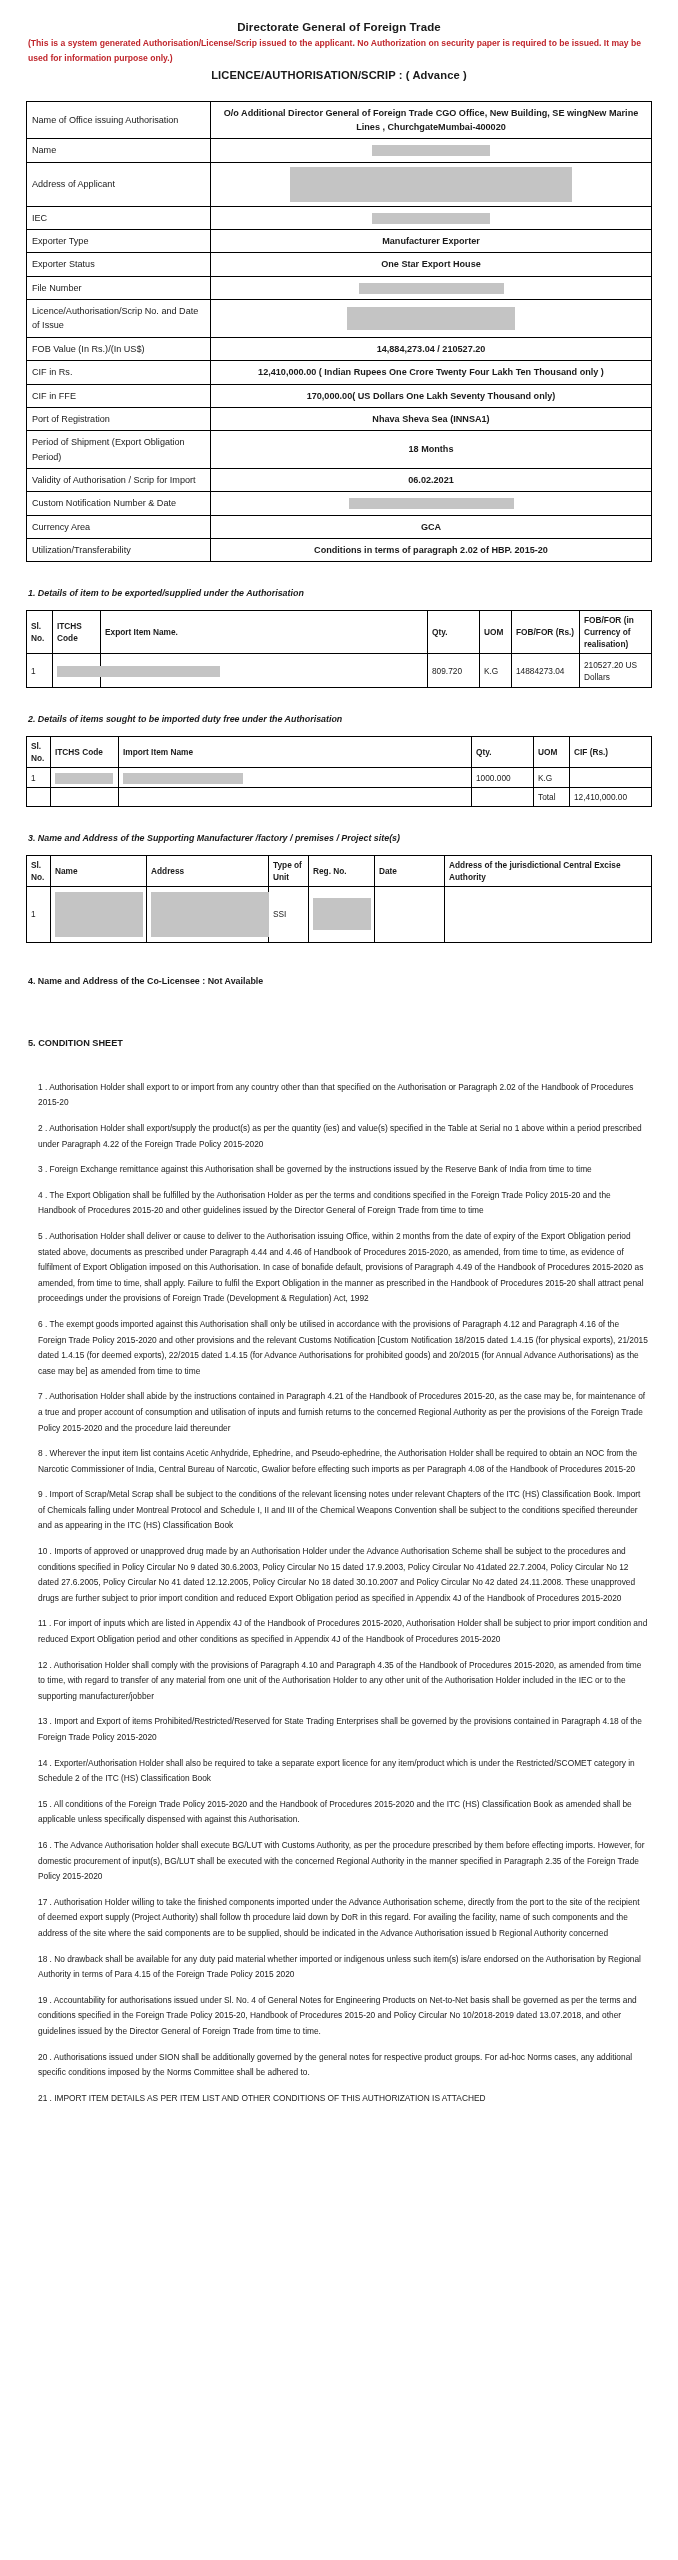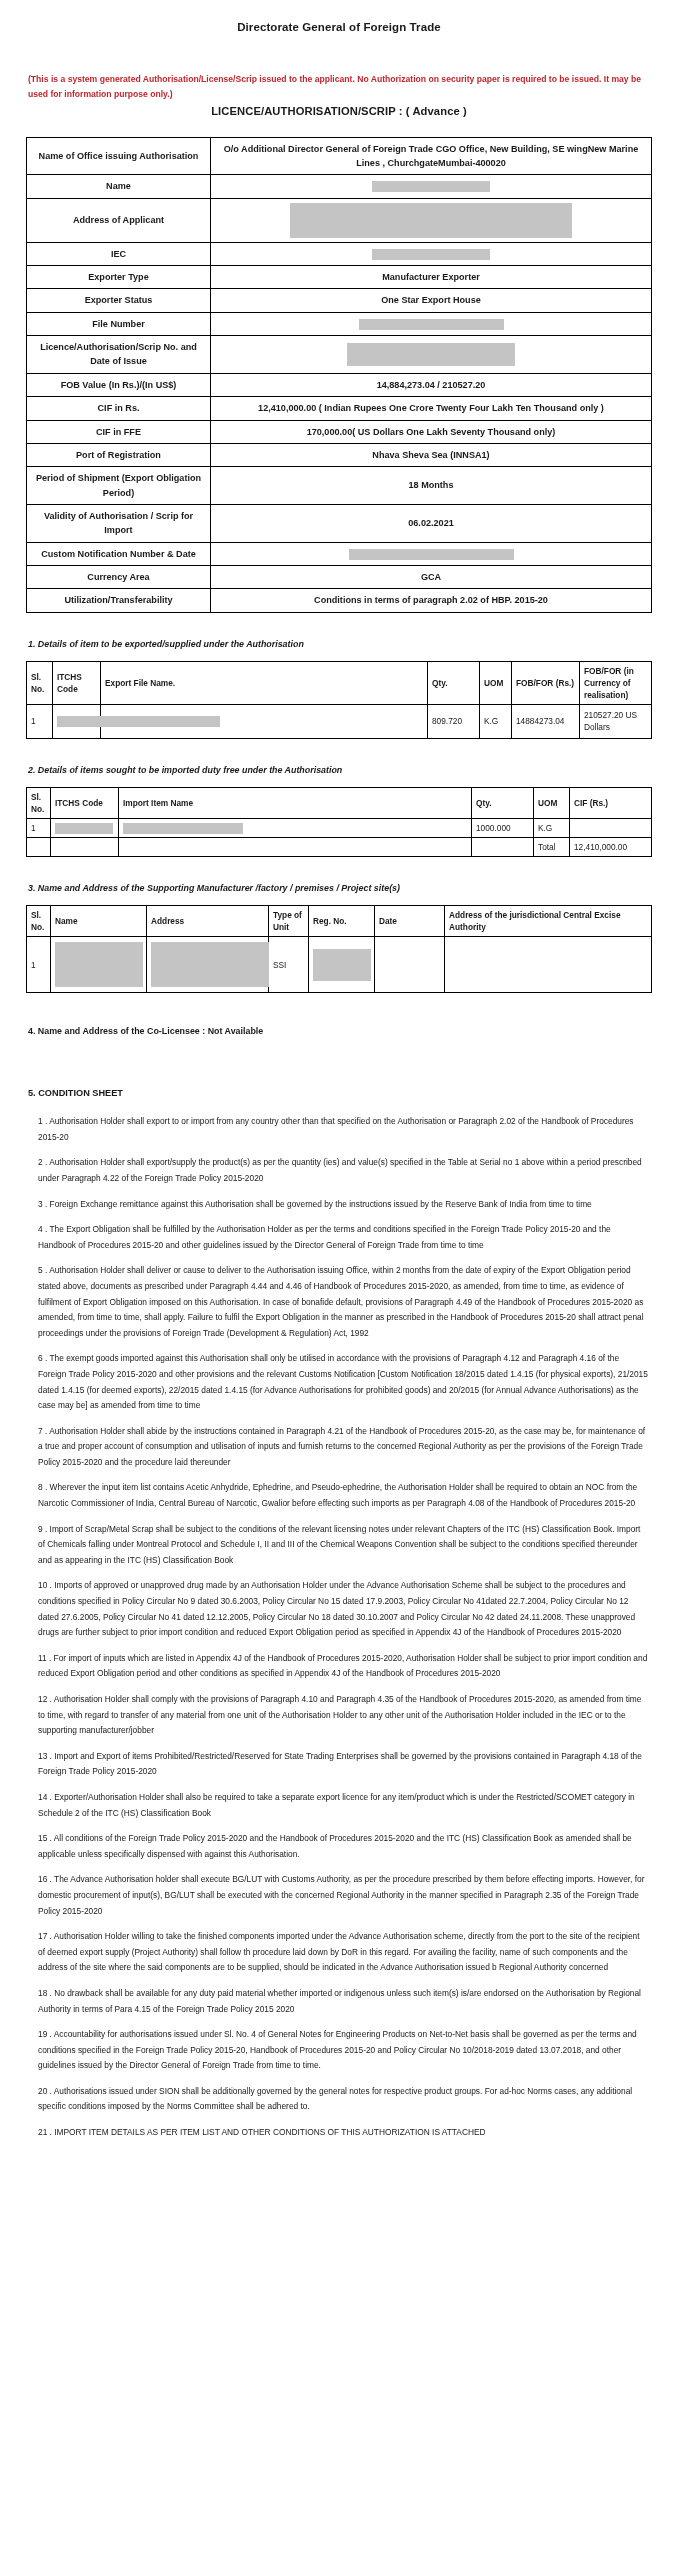--- a/index.html
+++ b/index.html
@@ -22,21 +22,20 @@
     padding-top: 21px;
     letter-spacing: .1px;
   }
   .notice {
     color: #c0272d;
     font-weight: bold;
     font-size: 8.6px;
     line-height: 1.72;
     text-align: left;
     padding: 3px 2px 0 2px;
-    margin-top: 36px;
   }
   .scrip-line {
     text-align: center;
     font-weight: bold;
     font-size: 11.2px;
     padding-top: 3px;
     letter-spacing: .1px;
   }
 
   
@@ -69,22 +68,21 @@
   }
   table.info td {
     border: 1px solid #000;
     font-size: 9.1px;
     padding: 4px 5px;
     line-height: 1.58;
     vertical-align: middle;
   }
   table.info td.lbl {
     width: 184px;
-    font-weight: bold;
-    text-align: center;
+    font-weight: normal;
   }
   table.info td.val { font-weight: bold; text-align: center; }
 
   
   .sec-head {
     font-weight: bold;
     font-size: 8.9px;
     margin: 26px 0 12px 2px;
     font-style: italic;
   }
@@ -139,21 +137,21 @@
   .mf-c1 { width: 24px; }
   .mf-c2 { width: 96px; }
   .mf-c3 { width: 122px; }
   .mf-c4 { width: 40px; }
   .mf-c5 { width: 66px; }
   .mf-c6 { width: 70px; }
   .mf-c7 { width: auto; }
   tr.mf-row td { height: 56px; vertical-align: middle; }
 
   
-  .conditions { margin-top: 16px; padding-left: 12px; }
+  .conditions { margin-top: 32px; padding-left: 12px; }
   .cond {
     font-size: 8.35px;
     line-height: 1.87;
     margin-bottom: 10px;
     text-align: left;
     padding-right: 4px;
   }
   .spacer-md { height: 24px; }
 </style>
 </head>
@@ -246,21 +244,21 @@
         <col class="ex-c3">
         <col class="ex-c4">
       <col class="ex-c5">
         <col class="ex-c6">
         <col class="ex-c7">
     </colgroup>
     <thead>
       <tr>
         <th>Sl. No.</th>
         <th>ITCHS Code</th>
-        <th>Export File Name.</th>
+        <th>Export Item Name.</th>
         <th>Qty.</th>
         <th>UOM</th>
         <th>FOB/FOR (Rs.)</th>
         <th>FOB/FOR (in Currency of realisation)</th>
       </tr>
     </thead>
     <tbody>
       <tr class="body-row">
         <td>1</td>
         <td><span class="redact w-itchs"></span></td>

